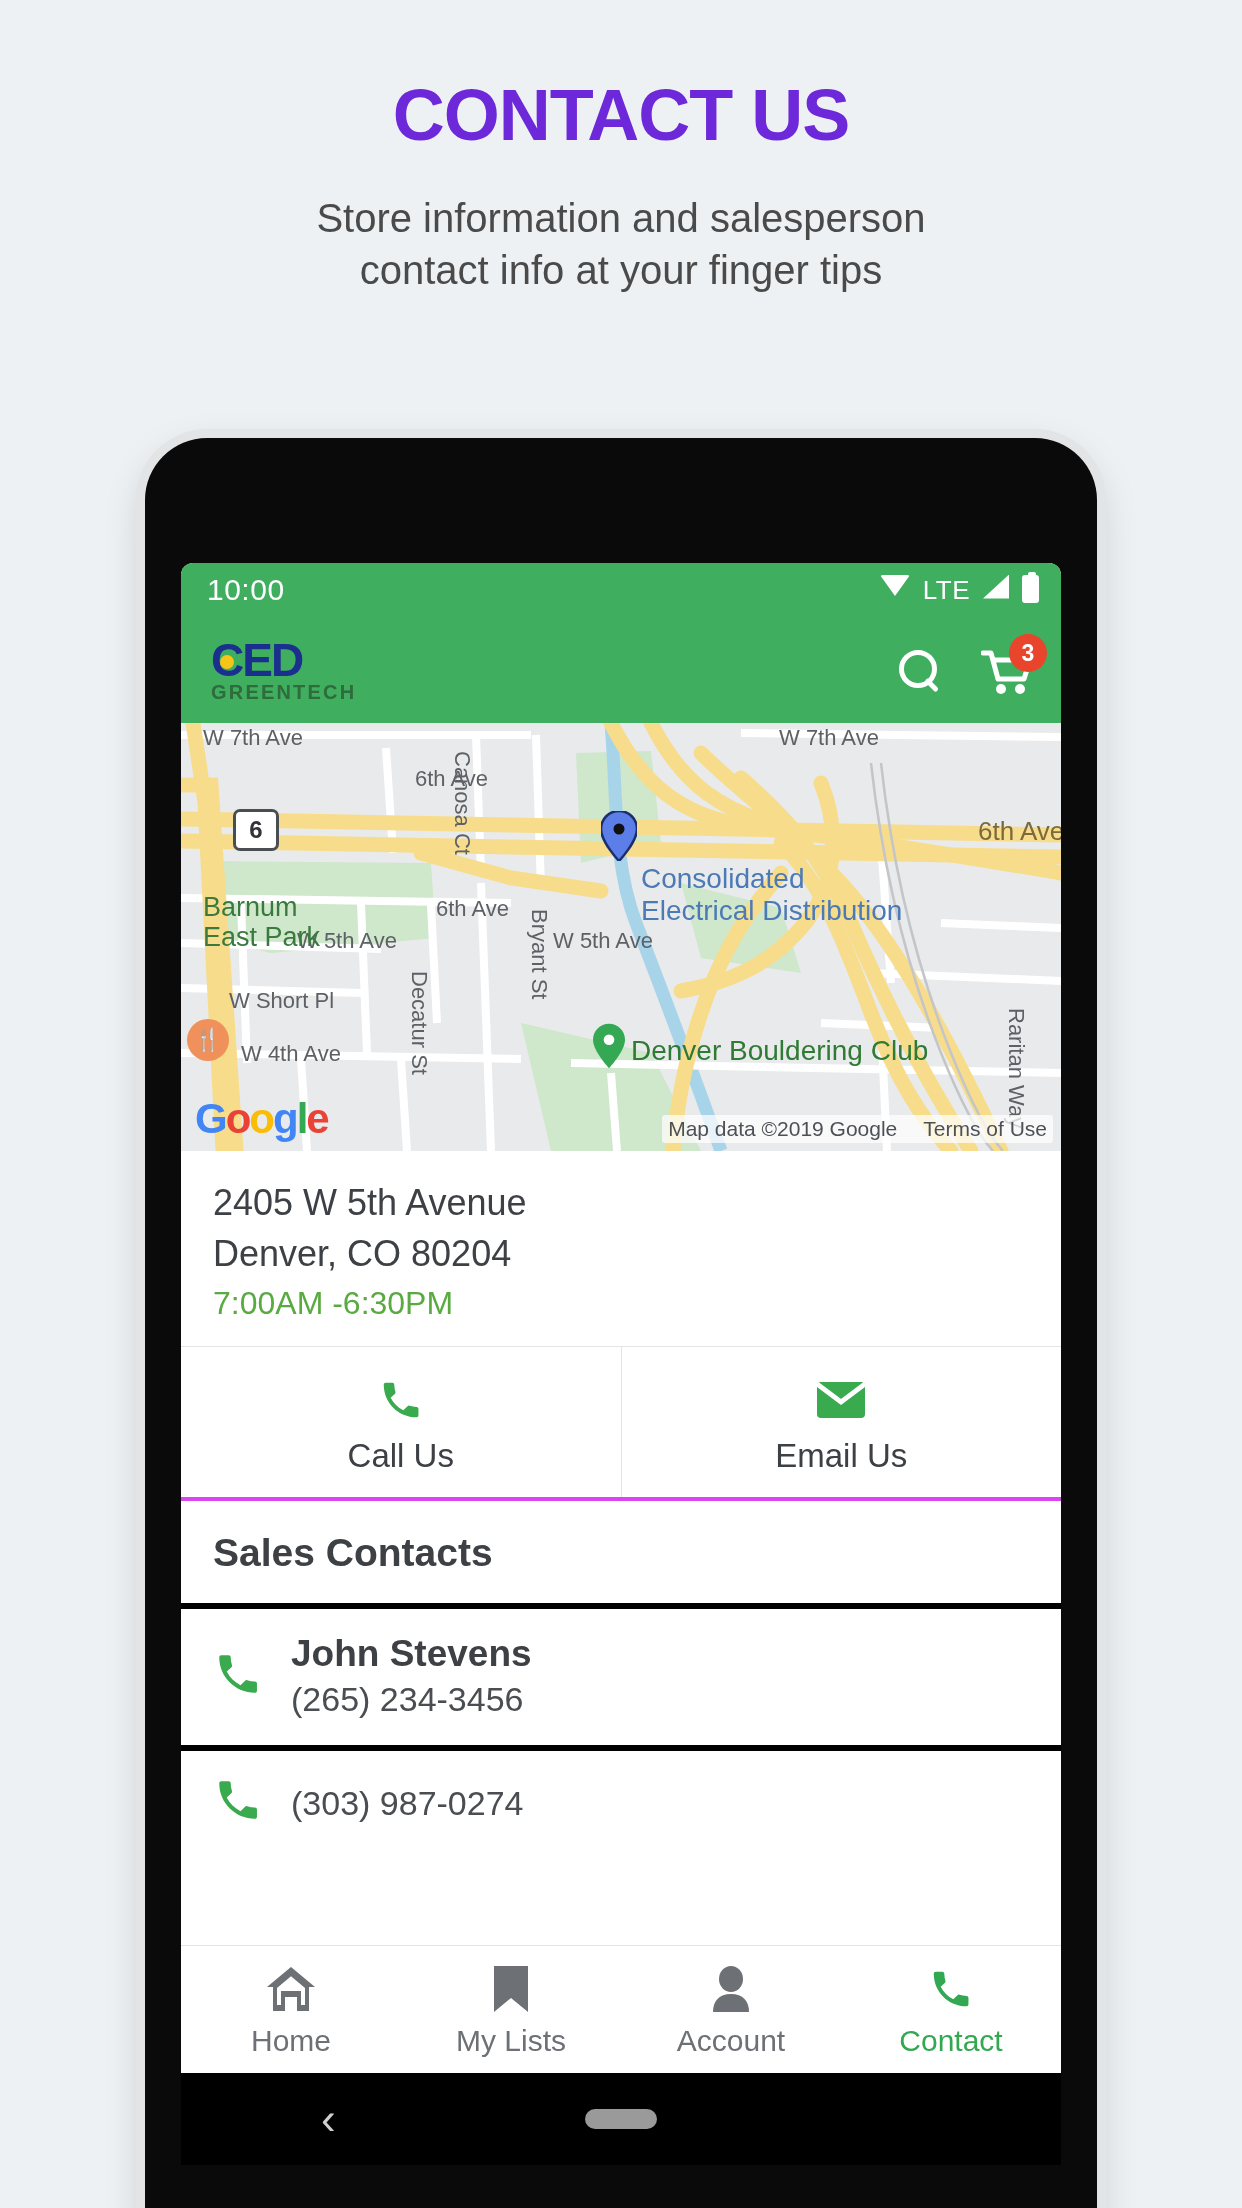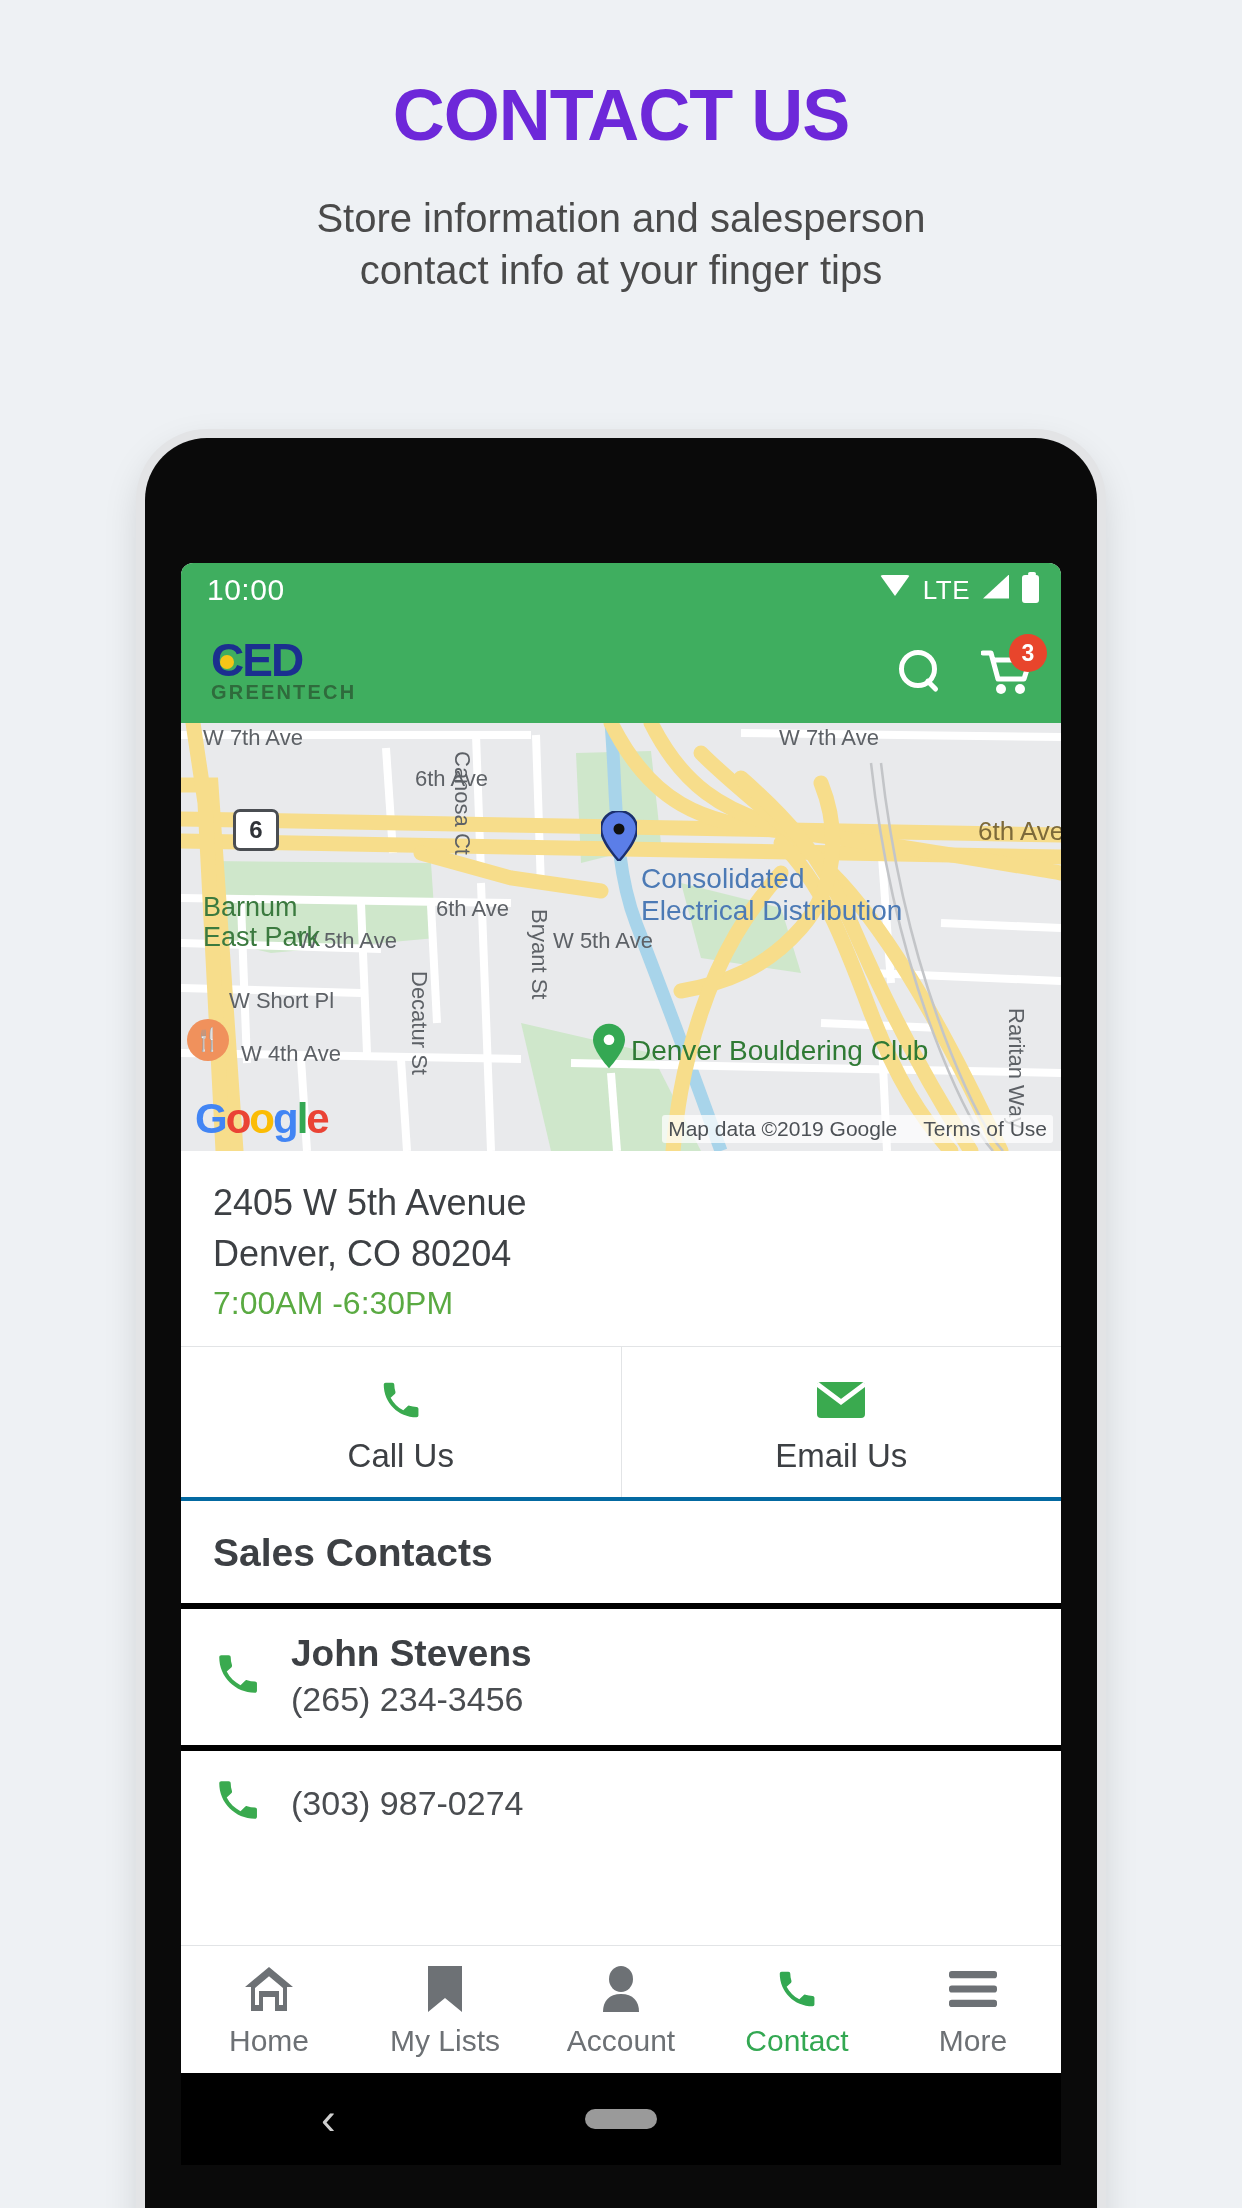--- a/index.html
+++ b/index.html
@@ -136,21 +136,21 @@
     font-size:21px; color:#4d5156; display:flex; gap:26px;
     background:rgba(255,255,255,.72); padding:2px 6px; border-radius:3px;
   }
 
   
   .addr { padding:26px 32px 24px; }
   .addr-line { font-size:36px; color:#3d4044; line-height:1.42; }
   .addr-hours { font-size:32px; color:#5aaa42; margin-top:6px; }
 
   
-  .actions { display:flex; border-top:1px solid #e2e4e6; border-bottom:4px solid #0369a1; }
+  .actions { display:flex; border-top:1px solid #e2e4e6; border-bottom:4px solid #d946ef; }
   .act {
     flex:1; padding:26px 0 22px; text-align:center;
     border-right:1px solid #e2e4e6;
   }
   .act:last-child { border-right:none; }
   .act-ic { height:54px; display:flex; align-items:center; justify-content:center; }
   .act-lbl { font-size:33px; color:#3d4044; margin-top:10px; }
 
   
   .sec-title { padding:30px 32px 28px; font-size:39px; font-weight:bold; color:#3d4044; }
@@ -416,30 +416,20 @@
         <div class="nav-lbl">Account</div>
       </div>
       <div class="nav-item active">
         <div class="nav-ic">
           <svg width="46" height="46" viewBox="0 0 24 24" fill="#33a852">
             <path d="M6.6 10.8c1.4 2.8 3.8 5.1 6.6 6.6l2.2-2.2c.3-.3.7-.4 1-.2 1.2.4 2.4.6 3.7.6.6 0 1 .4 1 1V20c0 .6-.4 1-1 1C10.6 21 3 13.4 3 4c0-.6.4-1 1-1h3.5c.6 0 1 .4 1 1 0 1.3.2 2.5.6 3.7.1.4 0 .7-.2 1l-2.3 2.1z"></path>
           </svg>
         </div>
         <div class="nav-lbl">Contact</div>
       </div>
-      <div class="nav-item">
-        <div class="nav-ic">
-          <svg width="48" height="36" viewBox="0 0 24 18" fill="#6d7175">
-            <rect y="0" width="24" height="3.6" rx="1.4"></rect>
-            <rect y="7.2" width="24" height="3.6" rx="1.4"></rect>
-            <rect y="14.4" width="24" height="3.6" rx="1.4"></rect>
-          </svg>
-        </div>
-        <div class="nav-lbl">More</div>
-      </div>
     </div>
 
   </div>
 
   <div class="sysnav">
     <span class="sys-back">‹</span>
     <span class="sys-pill"></span>
   </div>
 </div>
 

